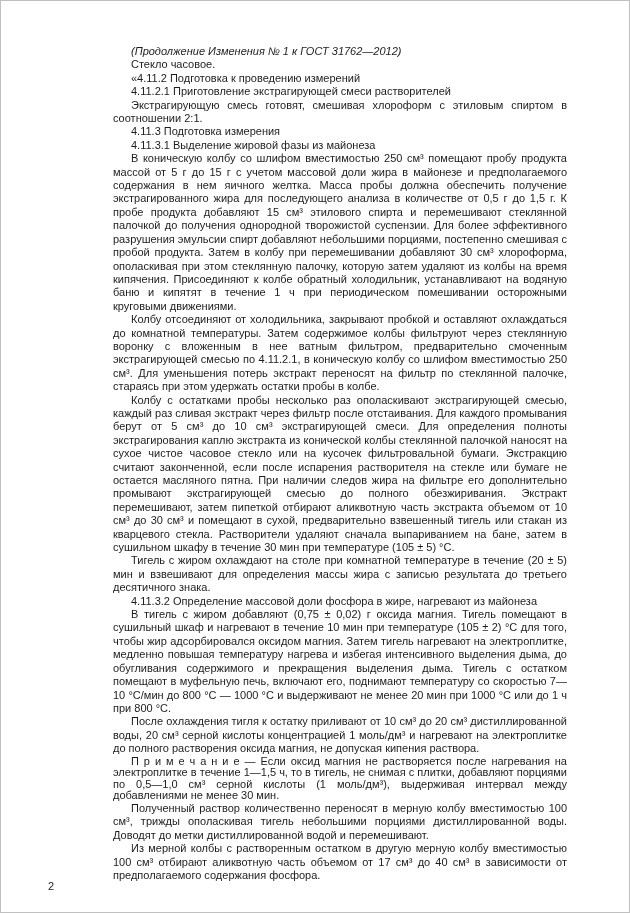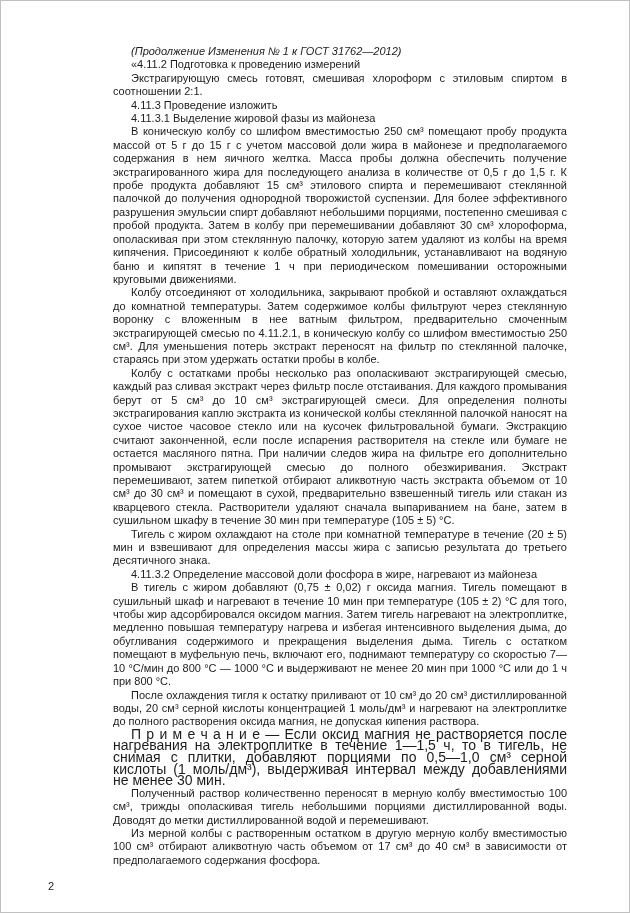--- a/index.html
+++ b/index.html
@@ -28,41 +28,43 @@
   }
   p.para {
     margin:0;
     font-size:11px;
     line-height:13.4px;
     text-align:justify;
     text-indent:18px;
   }
   p.bold { font-weight:normal; }
   p.small {
-    font-size:14px;
+    font-size:11px;
     line-height:11.6px;
   }
   .gap { margin-top:7px; }
   .pagenum {
     position:absolute;
     left:47px; bottom:20px;
     font-size:11px;
   }
 </style>
 </head>
 <body>
 
 <div class="page">
   <div class="content">
 
     <p class="para header-note">(Продолжение Изменения № 1 к ГОСТ 31762—2012)</p>
 
+    <p class="para">Стекло часовое.</p>
     <p class="para bold">«4.11.2 Подготовка к проведению измерений</p>
+    <p class="para">4.11.2.1 Приготовление экстрагирующей смеси растворителей</p>
     <p class="para">Экстрагирующую смесь готовят, смешивая хлороформ  с этиловым спиртом в соотношении 2:1.</p>
-    <p class="para bold">4.11.3 Проведение изложить</p>
+    <p class="para bold">4.11.3 Подготовка измерения</p>
     <p class="para">4.11.3.1 Выделение жировой фазы из майонеза</p>
     <p class="para">В коническую колбу со шлифом вместимостью 250 см³ помещают пробу продукта массой от 5 г до 15 г с учетом массовой доли жира в майонезе и предполагаемого содержания в нем яичного желтка. Масса пробы должна обеспечить получение экстрагированного жира для последующего анализа в количестве от 0,5 г до 1,5 г. К пробе продукта добавляют 15 см³ этилового спирта и перемешивают стеклянной палочкой до получения однородной творожистой суспензии. Для более эффективного разрушения эмульсии спирт добавляют небольшими порциями, постепенно смешивая с пробой продукта. Затем в колбу при перемешивании добавляют 30 см³ хлороформа, ополаскивая при этом стеклянную палочку, которую затем удаляют из колбы на время кипячения. Присоединяют к колбе обратный холодильник, устанавливают на водяную баню и кипятят в течение 1 ч при периодическом помешивании осторожными круговыми движениями.</p>
     <p class="para">Колбу отсоединяют от холодильника, закрывают пробкой и оставляют охлаждаться до комнатной температуры. Затем содержимое колбы фильтруют через стеклянную воронку с вложенным в нее ватным фильтром, предварительно смоченным экстрагирующей смесью по 4.11.2.1, в коническую колбу со шлифом вместимостью 250 см³. Для уменьшения потерь экстракт переносят на фильтр по стеклянной палочке, стараясь при этом удержать остатки пробы в колбе.</p>
     <p class="para">Колбу с остатками пробы несколько раз ополаскивают экстрагирующей смесью, каждый раз сливая экстракт через фильтр после отстаивания. Для каждого промывания берут от 5 см³ до 10 см³ экстрагирующей смеси. Для определения полноты экстрагирования каплю экстракта из конической колбы стеклянной палочкой наносят на сухое чистое часовое стекло или на кусочек фильтровальной бумаги. Экстракцию считают законченной, если после испарения растворителя на стекле или бумаге не остается масляного пятна. При наличии следов жира на фильтре его дополнительно промывают экстрагирующей смесью до полного обезжиривания. Экстракт перемешивают, затем пипеткой отбирают аликвотную часть экстракта объемом от 10 см³ до 30 см³ и помещают в сухой, предварительно взвешенный тигель или стакан из кварцевого стекла. Растворители удаляют сначала выпариванием на бане, затем в сушильном шкафу в течение 30 мин при температуре (105 ± 5) °С.</p>
     <p class="para">Тигель с жиром охлаждают на столе при комнатной температуре в течение (20 ± 5) мин и взвешивают для определения массы жира с записью результата до третьего десятичного знака.</p>
     <p class="para">4.11.3.2 Определение массовой доли фосфора в жире, нагревают из майонеза</p>
     <p class="para">В тигель с жиром добавляют (0,75 ± 0,02) г оксида магния. Тигель помещают в сушильный шкаф и нагревают в течение 10 мин при температуре (105 ± 2) °С для того, чтобы жир адсорбировался оксидом магния. Затем тигель нагревают на электроплитке, медленно повышая температуру нагрева и избегая интенсивного выделения дыма, до обугливания содержимого и прекращения выделения дыма. Тигель с остатком помещают в муфельную печь, включают его, поднимают температуру со скоростью 7—10 °С/мин до 800 °С — 1000 °С и выдерживают не менее 20 мин при 1000 °С или до 1 ч при 800 °С.</p>
     <p class="para">После охлаждения тигля к остатку приливают от 10 см³ до 20 см³ дистиллированной воды, 20 см³ серной кислоты концентрацией 1 моль/дм³ и нагревают на электроплитке до полного растворения оксида магния, не допуская кипения раствора.</p>
     <p class="para small gap">П р и м е ч а н и е — Если оксид магния не растворяется после нагревания на электроплитке в течение 1—1,5 ч, то в тигель, не снимая с плитки, добавляют порциями по 0,5—1,0 см³ серной кислоты (1 моль/дм³), выдерживая интервал между добавлениями не менее 30 мин.</p>
     <p class="para gap">Полученный раствор количественно переносят в мерную колбу вместимостью 100 см³, трижды ополаскивая тигель небольшими порциями дистиллированной воды. Доводят до метки дистиллированной водой и перемешивают.</p>

